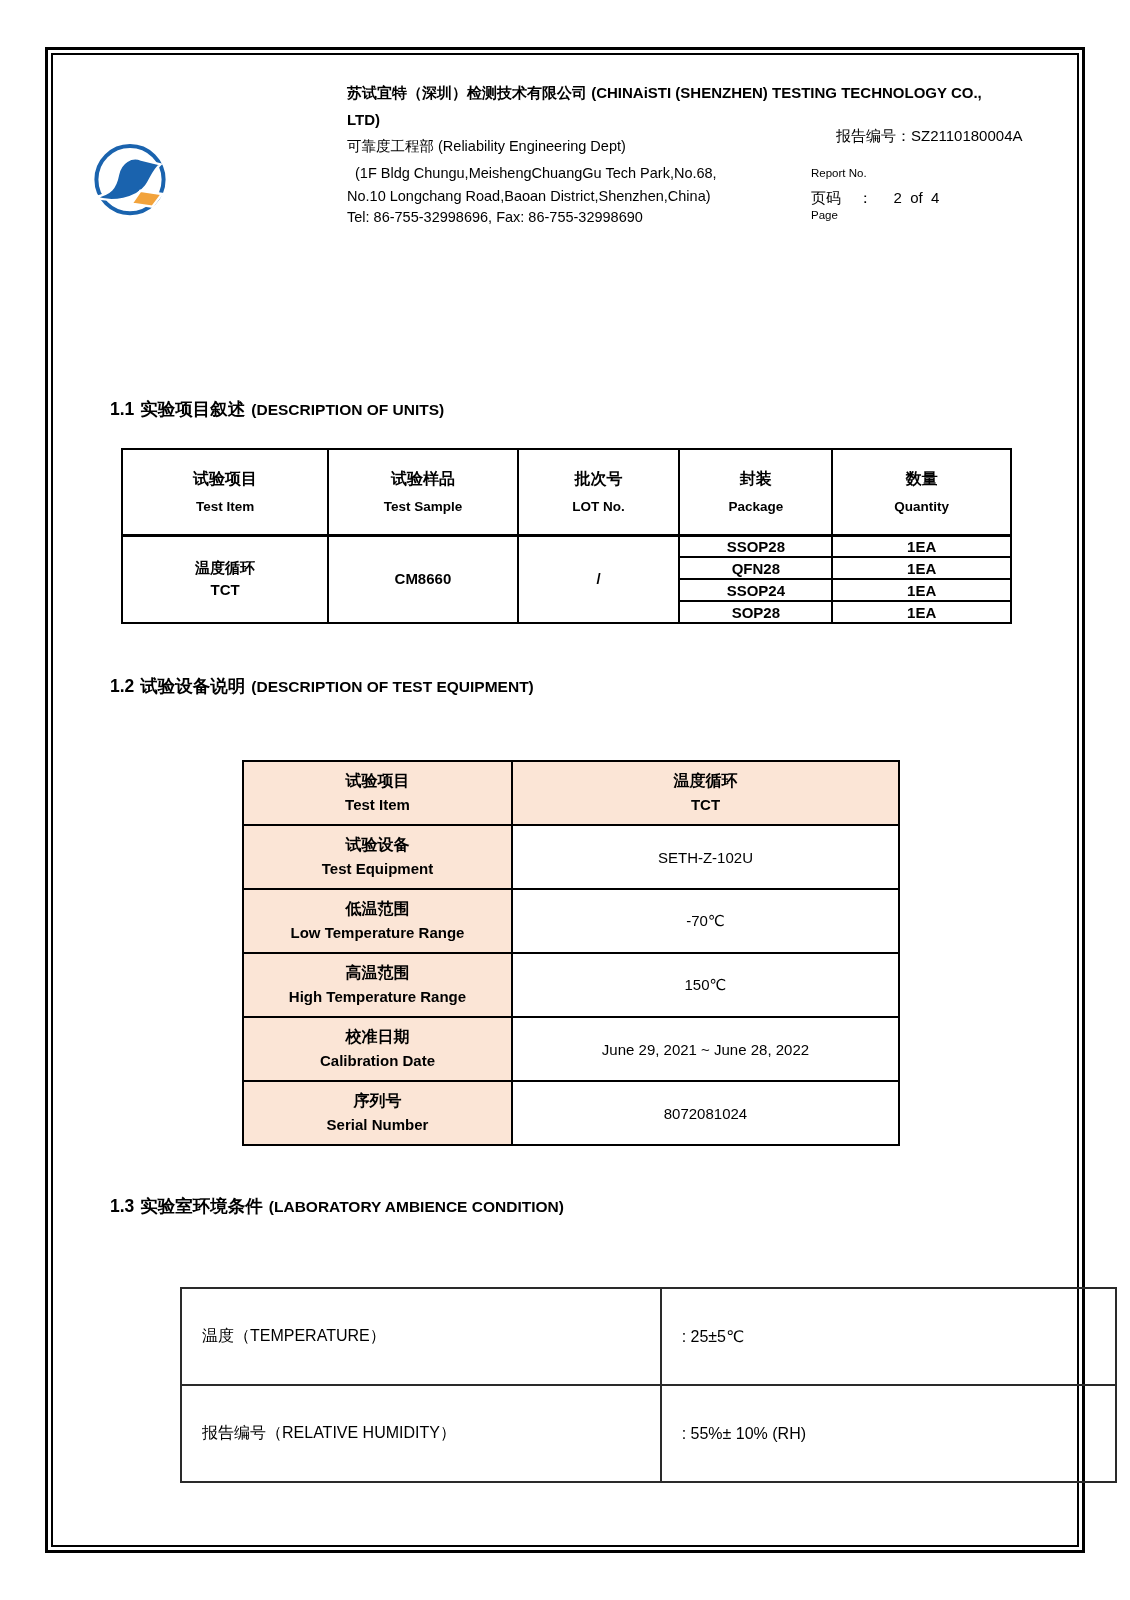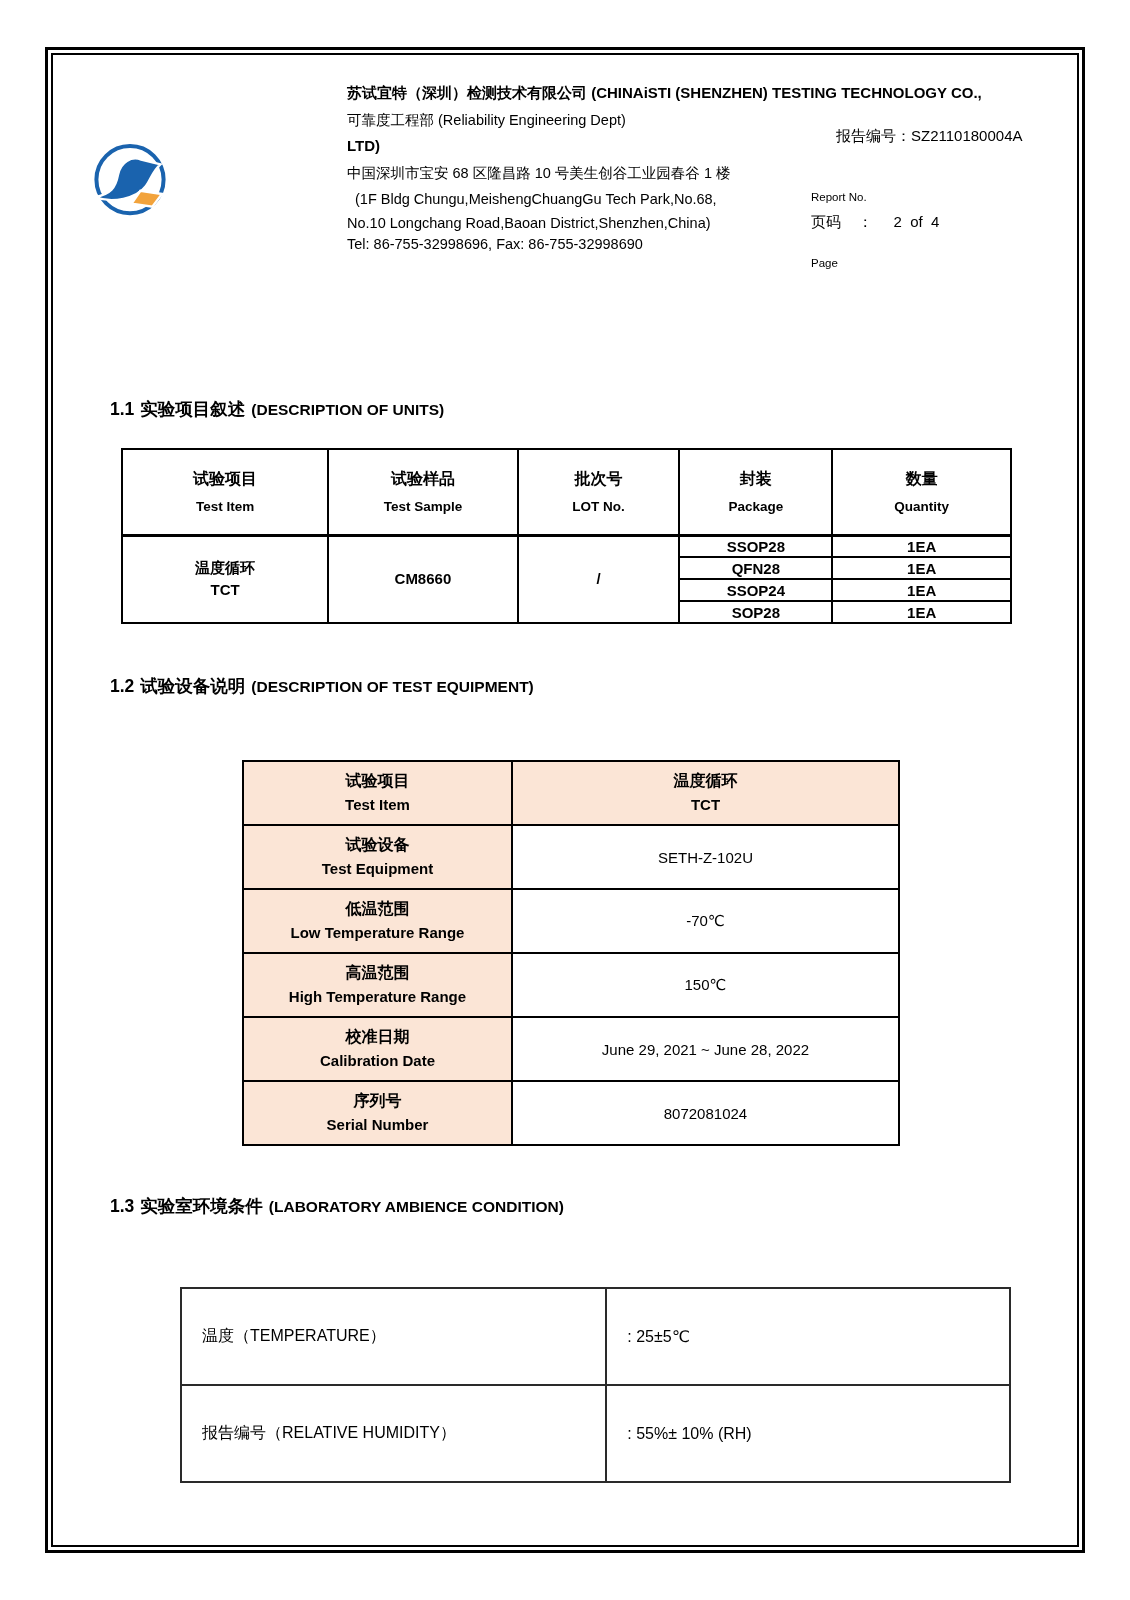--- a/index.html
+++ b/index.html
@@ -30,21 +30,21 @@
   
   .header-block{position:absolute;left:347px;top:80px;width:480px;font-size:14.5px;}
   .header-block .ln{line-height:26.5px;white-space:nowrap;}
   .header-block .bold{font-weight:bold;font-size:15px;}
   .header-block .tight{line-height:21px;}
   .weblink{color:var(--link-blue);font-weight:bold;text-decoration:underline;cursor:pointer;}
 
   
   .info-block{position:absolute;left:811px;top:106px;width:275px;}
   .info-main{font-size:15px;white-space:pre;line-height:20px;}
-  .info-sub{font-size:11.5px;line-height:15px;margin-bottom:7px;margin-top:24px;}
+  .info-sub{font-size:11.5px;line-height:15px;margin-bottom:7px;}
 
   
   .sec{position:absolute;font-weight:bold;white-space:nowrap;}
   .sec .no{font-size:20px;margin-right:9px;}
   .sec .cn{font-size:21px;}
   .sec .en{font-size:19px;margin-left:7px;}
   .sec.sub .no{font-size:17.5px;margin-right:6px;}
   .sec.sub .cn{font-size:17.5px;}
   .sec.sub .en{font-size:15.5px;margin-left:6px;}
   .sec1{left:78px;top:292px;}
@@ -68,21 +68,21 @@
   .t2 td{height:64px;}
   .t2 .lbl{background:var(--table-peach);}
   .t2 .lbl .c{font-size:16px;font-weight:bold;line-height:24px;}
   .t2 .lbl .e{font-size:15px;font-weight:bold;line-height:24px;}
   .t2 .val{font-size:15px;}
   .t2 .val.hdr{background:var(--table-peach);}
   .t2 .val.hdr .c{font-size:16px;font-weight:bold;line-height:24px;}
   .t2 .val.hdr .e{font-size:15px;font-weight:bold;line-height:24px;}
 
   
-  .t3{position:absolute;left:180px;top:1287px;width:831px;}
+  .t3{position:absolute;left:180px;top:1287px;width:937px;}
   .t3 td{height:97px;text-align:left;font-size:16px;padding-left:20px;border-color:#2a2a2a;}
 </style>
 </head>
 <body>
 
 <div class="page">
   <div class="frame">
     <div class="frame-inner"></div>
   </div>
 
@@ -91,23 +91,22 @@
       <svg width="80" height="80" viewBox="0 0 100 100">
         <circle cx="50" cy="52" r="42" fill="none" stroke="#1a63ae" stroke-width="5"></circle>
         <path d="M6,74 C26,70 32,62 35,46 C38,30 52,22 64,27 L88,33 C78,42 76,52 70,60 C58,76 28,82 6,74 Z" fill="#1a63ae" stroke="#ffffff" stroke-width="3"></path>
         <path d="M52,82 L63,66 L90,70 L78,86 Z" fill="#f2a33c" stroke="#ffffff" stroke-width="3"></path>
       </svg>
     </span>
   </div>
 
   <div class="header-block">
     <div class="ln bold">苏试宜特（深圳）检测技术有限公司 (CHINAiSTI (SHENZHEN) TESTING TECHNOLOGY CO.,</div>
+    <div class="ln bold">LTD)</div>
     <div class="ln">可靠度工程部 (Reliability Engineering Dept)</div>
-    <div class="ln bold">LTD)</div>
-    <div class="ln">中国深圳市宝安 68 区隆昌路 10 号美生创谷工业园春谷 1 楼</div>
     <div class="ln" style="padding-left:8px;">(1F Bldg Chungu,MeishengChuangGu Tech Park,No.68,</div>
     <div class="ln tight">No.10 Longchang Road,Baoan District,Shenzhen,China)</div>
     <div class="ln tight">Tel: 86-755-32998696, Fax: 86-755-32998690</div>
   </div>
 
   <div class="info-block">
     <div class="info-main">
       <span>报告编号：</span><span>SZ2110180004A</span>
     </div>
     <div class="info-sub">Report No.</div>

